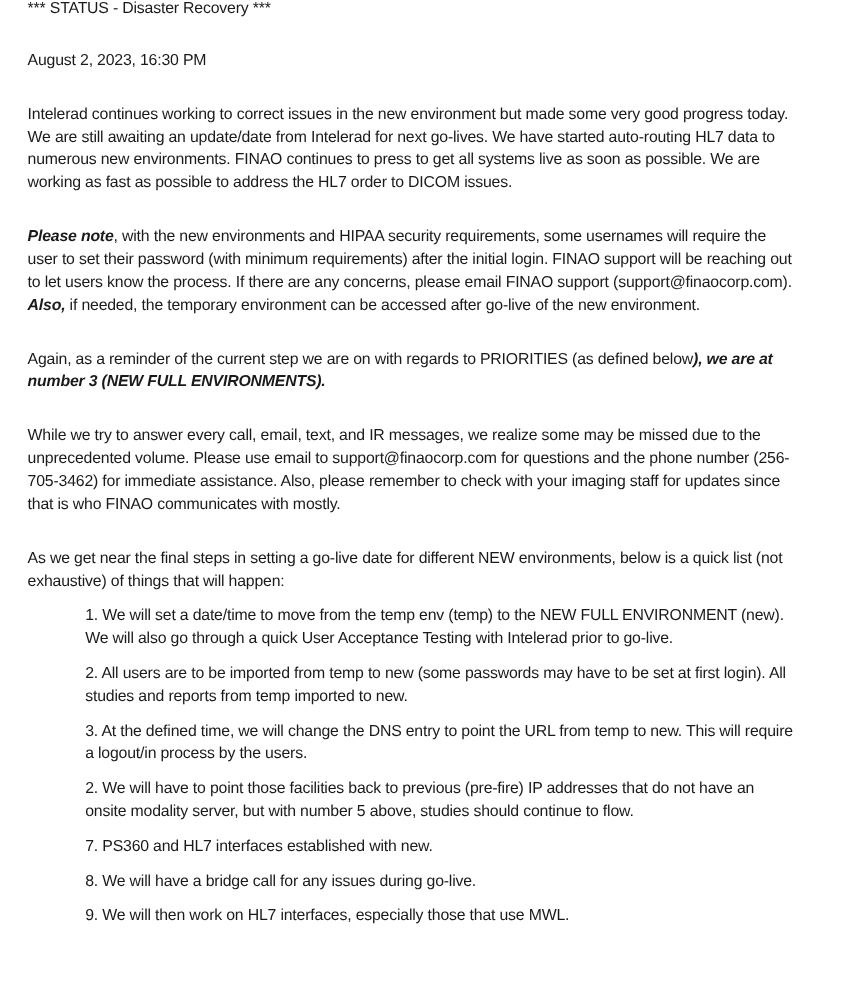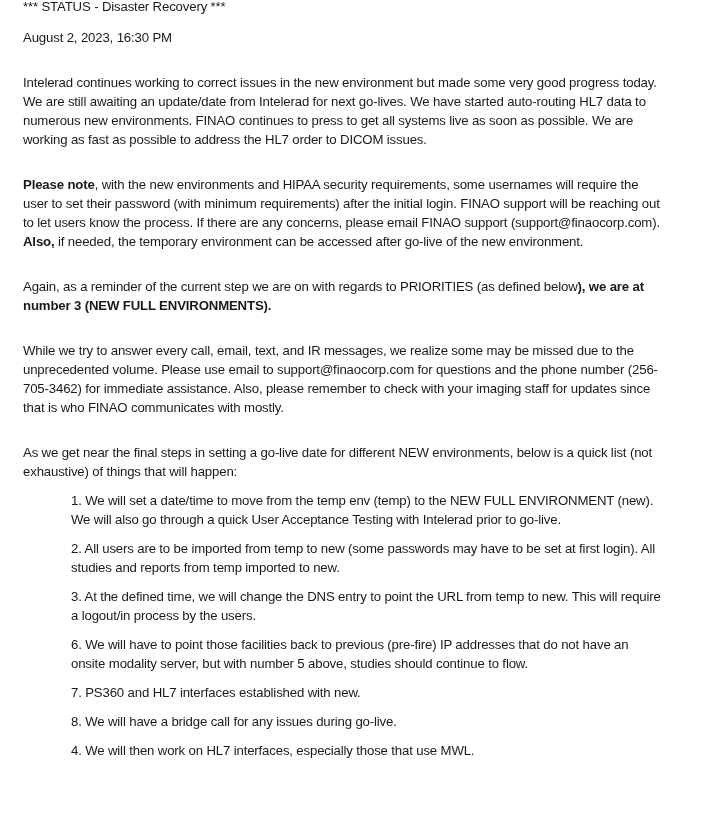--- a/index.html
+++ b/index.html
@@ -21,34 +21,34 @@
       position: absolute;
       left: 23px;
       top: 0px;
       width: 640px;
     }
     .line-block {
       margin: 0;
       line-height: 19px;
     }
     .title { margin-top: -3px; }
-    .date { margin-top: 12px; }
+    .date { margin-top: 24px; }
     .para { margin-top: 26px; }
     .list {
       margin: 10px 16px 0 0;
       padding: 0;
       list-style: none;
     }
     .list-item {
       margin: 0 0 10px 48px;
       width: 590px;
       line-height: 19px;
     }
     .list-item:first-child { margin-top: 8px; }
-    b { font-weight: bold; }
+    b { font-weight: bold; font-style: italic; }
   </style>
 </head>
 <body>
 
 <div class="doc">
   <p class="line-block title">*** STATUS - Disaster Recovery ***</p>
   <p class="line-block date">August 2, 2023, 16:30 PM</p>
 
   <p class="line-block para">Intelerad continues working to correct issues in the new environment but made some very good progress today. We are still awaiting an update/date from Intelerad for next go-lives. We have started auto-routing HL7 data to numerous new environments. FINAO continues to press to get all systems live as soon as possible. We are working as fast as possible to address the HL7 order to DICOM issues.</p>
 
@@ -57,18 +57,18 @@
   <p class="line-block para"><span>Again, as a reminder of the current step we are on with regards to PRIORITIES (as defined below</span><b>), we are at number 3 (NEW FULL ENVIRONMENTS).</b></p>
 
   <p class="line-block para">While we try to answer every call, email, text, and IR messages, we realize some may be missed due to the unprecedented volume. Please use email to support@finaocorp.com for questions and the phone number (256-705-3462) for immediate assistance. Also, please remember to check with your imaging staff for updates since that is who FINAO communicates with mostly.</p>
 
   <p class="line-block para">As we get near the final steps in setting a go-live date for different NEW environments, below is a quick list (not exhaustive) of things that will happen:</p>
 
   <ol class="list">
     <li class="list-item">1. We will set a date/time to move from the temp env (temp) to the NEW FULL ENVIRONMENT (new). We will also go through a quick User Acceptance Testing with Intelerad prior to go-live.</li>
     <li class="list-item">2. All users are to be imported from temp to new (some passwords may have to be set at first login). All studies and reports from temp imported to new.</li>
     <li class="list-item">3. At the defined time, we will change the DNS entry to point the URL from temp to new. This will require a logout/in process by the users.</li>
-    <li class="list-item">6. We will have to point those facilities back to previous (pre-fire) IP addresses that do not have an onsite modality server, but with number 5 above, studies should continue to flow.</li>
+    <li class="list-item">2. We will have to point those facilities back to previous (pre-fire) IP addresses that do not have an onsite modality server, but with number 5 above, studies should continue to flow.</li>
     <li class="list-item">7. PS360 and HL7 interfaces established with new.</li>
     <li class="list-item">8. We will have a bridge call for any issues during go-live.</li>
-    <li class="list-item">4. We will then work on HL7 interfaces, especially those that use MWL.</li>
+    <li class="list-item">9. We will then work on HL7 interfaces, especially those that use MWL.</li>
   </ol>
 </div>
 
 </body></html>

